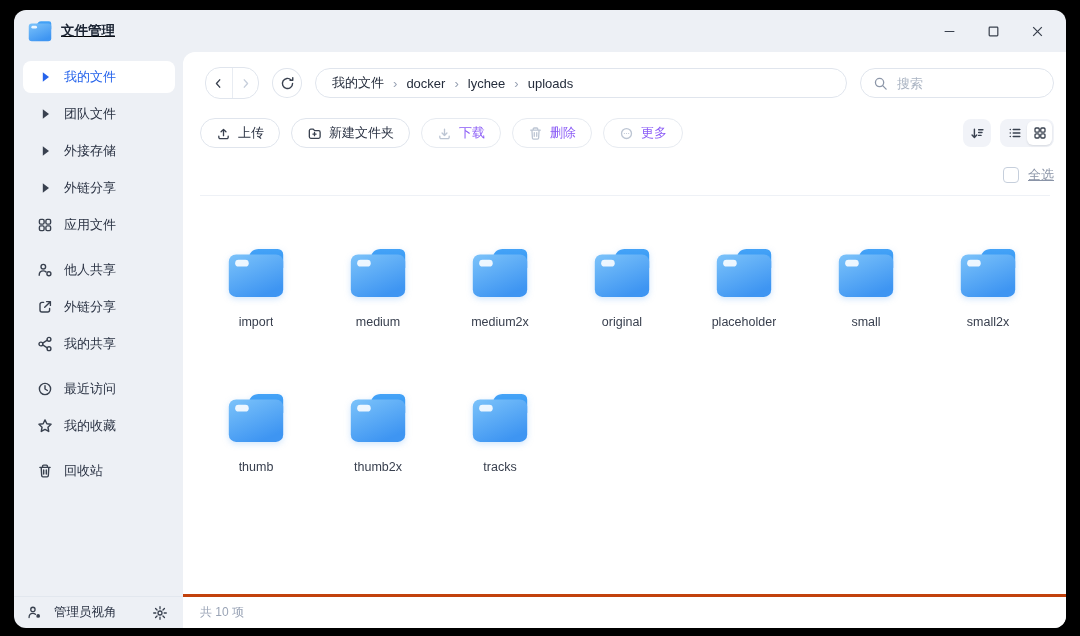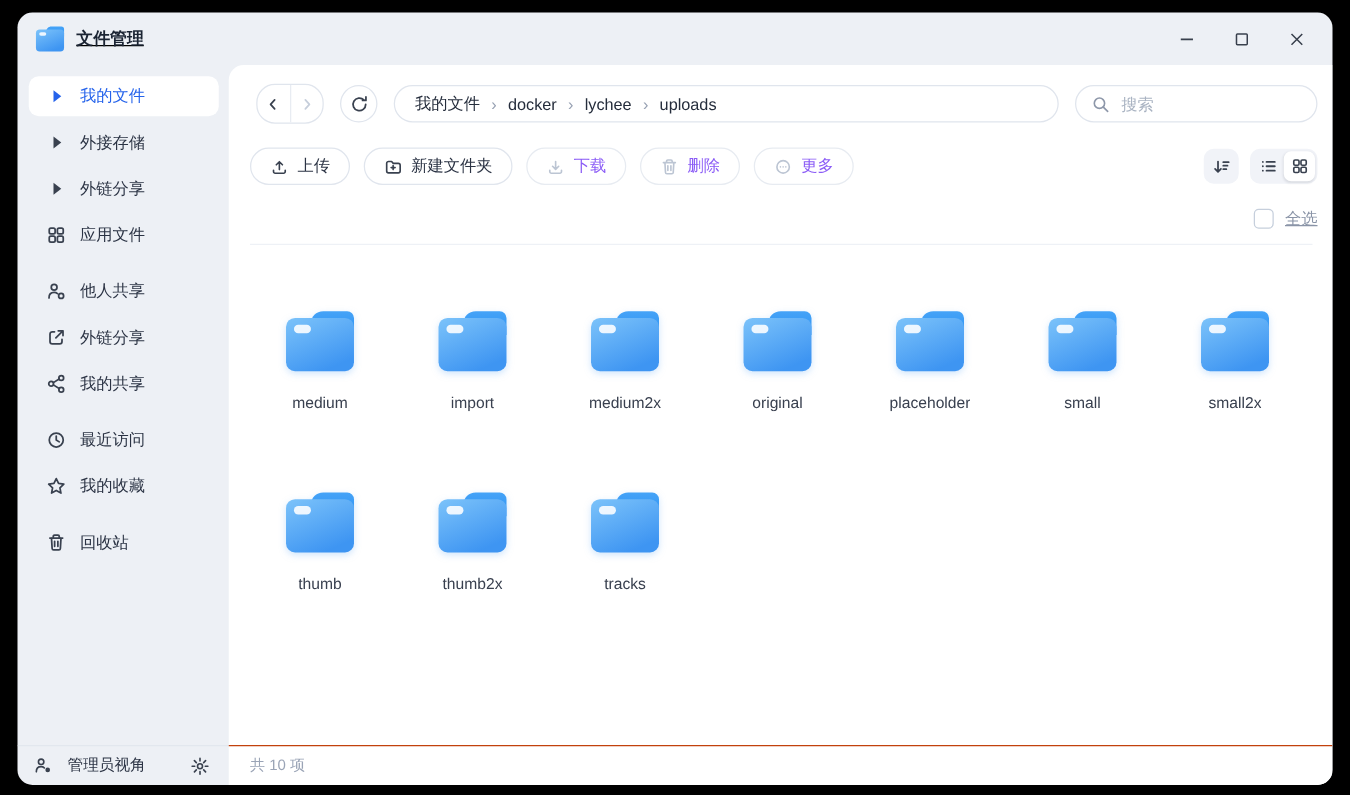--- a/index.html
+++ b/index.html
@@ -93,21 +93,21 @@
   .checkbox{width:16px;height:16px;border:1.5px solid #c6cfdc;border-radius:4px;background:#fff;box-sizing:border-box;cursor:pointer;}
   .selectall-label{font-size:13px;color:#8a94a7;text-decoration:underline;cursor:pointer;}
   .divider{height:1px;background:#eef1f6;margin:9px 16px 0 17px;flex:0 0 auto;}
   
   .grid{display:flex;flex-wrap:wrap;align-content:flex-start;padding:50px 0 0 12px;flex:1;overflow:hidden;}
   .folder-item{width:122px;display:flex;flex-direction:column;align-items:center;margin-bottom:62px;cursor:pointer;}
   .folder-ic{width:58px;height:53px;display:inline-flex;filter:drop-shadow(0 2px 3px rgba(62,150,242,.25));}
   .folder-ic svg{width:100%;height:100%;}
   .folder-label{margin-top:16px;font-size:12.5px;color:#39404f;max-width:116px;white-space:nowrap;overflow:hidden;text-overflow:ellipsis;}
   
-  .statusbar{flex:0 0 auto;height:31px;border-top:1px solid #c2410c;display:flex;align-items:center;padding-left:17px;font-size:12px;color:#9aa4b6;}
+  .statusbar{flex:0 0 auto;height:31px;border-top:3px solid #c2410c;display:flex;align-items:center;padding-left:17px;font-size:12px;color:#9aa4b6;}
 </style>
 </head>
 <body>
 
 <svg width="0" height="0" style="position:absolute">
   <defs>
     <linearGradient id="gradFront" x1="0" y1="0" x2="0.55" y2="1">
       <stop offset="0" stop-color="#7cc3fa"></stop>
       <stop offset="1" stop-color="#3e95f2"></stop>
     </linearGradient>
@@ -157,20 +157,28 @@
 
           <div class="side-item active">
             <span class="ic">
               <svg viewBox="0 0 16 16">
                 <path d="M5.8 3.2 v9.6 L12 8 z" fill="currentColor" stroke="none"></path>
               </svg>
             </span>
             <span>我的文件</span>
           </div>
 
+          <div class="side-item">
+            <span class="ic">
+              <svg viewBox="0 0 16 16">
+                <path d="M5.8 3.2 v9.6 L12 8 z" fill="currentColor" stroke="none"></path>
+              </svg>
+            </span>
+            <span>团队文件</span>
+          </div>
 
           <div class="side-item">
             <span class="ic">
               <svg viewBox="0 0 16 16">
                 <path d="M5.8 3.2 v9.6 L12 8 z" fill="currentColor" stroke="none"></path>
               </svg>
             </span>
             <span>外接存储</span>
           </div>
 
@@ -412,32 +420,32 @@
       <div class="grid">
 
           <div class="folder-item">
             <span class="folder-ic">
               <svg viewBox="0 0 64 58">
                 <path d="M24 24 V14 c0-6.5 4.5-11 11-11 h21 a6 6 0 0 1 6 6 v15 z" fill="url(#gradBack)"></path>
                 <rect x="2" y="9" width="60" height="47" rx="8" fill="url(#gradFront)"></rect>
                 <rect x="9" y="15" width="15" height="7.5" rx="3.75" fill="#ffffff" opacity="0.88"></rect>
               </svg>
             </span>
+            <span class="folder-label">import</span>
+          </div>
+
+          <div class="folder-item">
+            <span class="folder-ic">
+              <svg viewBox="0 0 64 58">
+                <path d="M24 24 V14 c0-6.5 4.5-11 11-11 h21 a6 6 0 0 1 6 6 v15 z" fill="url(#gradBack)"></path>
+                <rect x="2" y="9" width="60" height="47" rx="8" fill="url(#gradFront)"></rect>
+                <rect x="9" y="15" width="15" height="7.5" rx="3.75" fill="#ffffff" opacity="0.88"></rect>
+              </svg>
+            </span>
             <span class="folder-label">medium</span>
-          </div>
-
-          <div class="folder-item">
-            <span class="folder-ic">
-              <svg viewBox="0 0 64 58">
-                <path d="M24 24 V14 c0-6.5 4.5-11 11-11 h21 a6 6 0 0 1 6 6 v15 z" fill="url(#gradBack)"></path>
-                <rect x="2" y="9" width="60" height="47" rx="8" fill="url(#gradFront)"></rect>
-                <rect x="9" y="15" width="15" height="7.5" rx="3.75" fill="#ffffff" opacity="0.88"></rect>
-              </svg>
-            </span>
-            <span class="folder-label">import</span>
           </div>
 
           <div class="folder-item">
             <span class="folder-ic">
               <svg viewBox="0 0 64 58">
                 <path d="M24 24 V14 c0-6.5 4.5-11 11-11 h21 a6 6 0 0 1 6 6 v15 z" fill="url(#gradBack)"></path>
                 <rect x="2" y="9" width="60" height="47" rx="8" fill="url(#gradFront)"></rect>
                 <rect x="9" y="15" width="15" height="7.5" rx="3.75" fill="#ffffff" opacity="0.88"></rect>
               </svg>
             </span>

